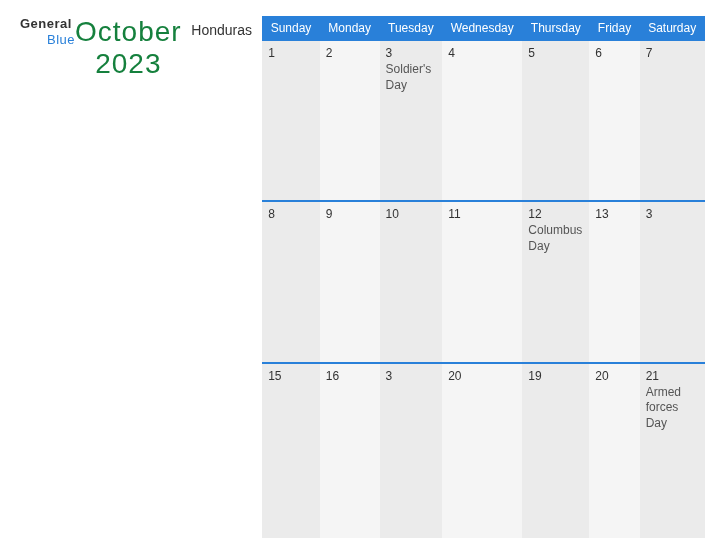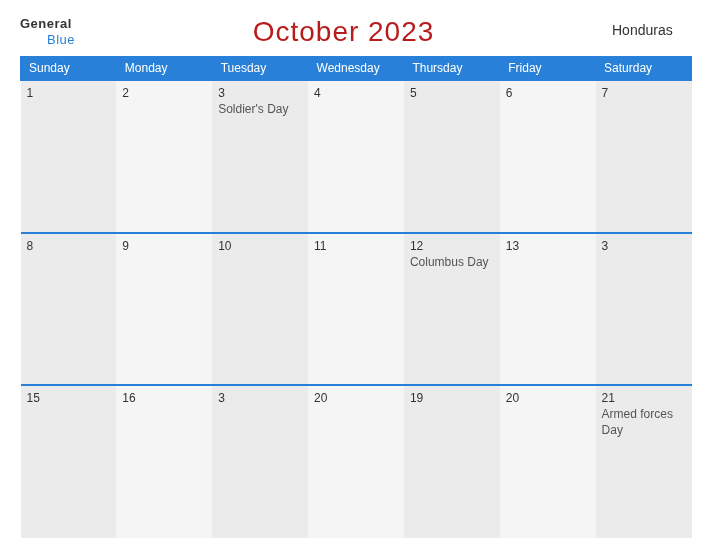--- a/index.html
+++ b/index.html
@@ -8,21 +8,21 @@
       height: 550px;
       background: #fff;
       font-family: Arial, sans-serif;
       overflow: hidden;
     }
     .page {
       width: 712px;
       height: 550px;
       padding: 16px 20px 12px 20px;
       display: flex;
-      flex-direction: column;
+      flex-direction: row;
     }
     .header {
       display: flex;
       align-items: flex-start;
       justify-content: space-between;
       margin-bottom: 8px;
     }
     .logo-general {
       font-size: 13px;
       font-weight: bold;
@@ -36,27 +36,27 @@
       letter-spacing: 0.5px;
       margin-left: 27px;
     }
     .title-block {
       text-align: center;
       flex: 1;
     }
     .month-title {
       font-size: 28px;
       font-weight: normal;
-      color: #b91c1c;
+      color: #15803d;
       letter-spacing: 1px;
     }
     .country {
       font-size: 14px;
       color: #333;
-      text-align: left;
+      text-align: center;
       padding-top: 6px;
       min-width: 80px;
     }
     .calendar {
       width: 100%;
       flex: 1;
       border-collapse: collapse;
     }
     .calendar thead tr th {
       background: #2980d9;

